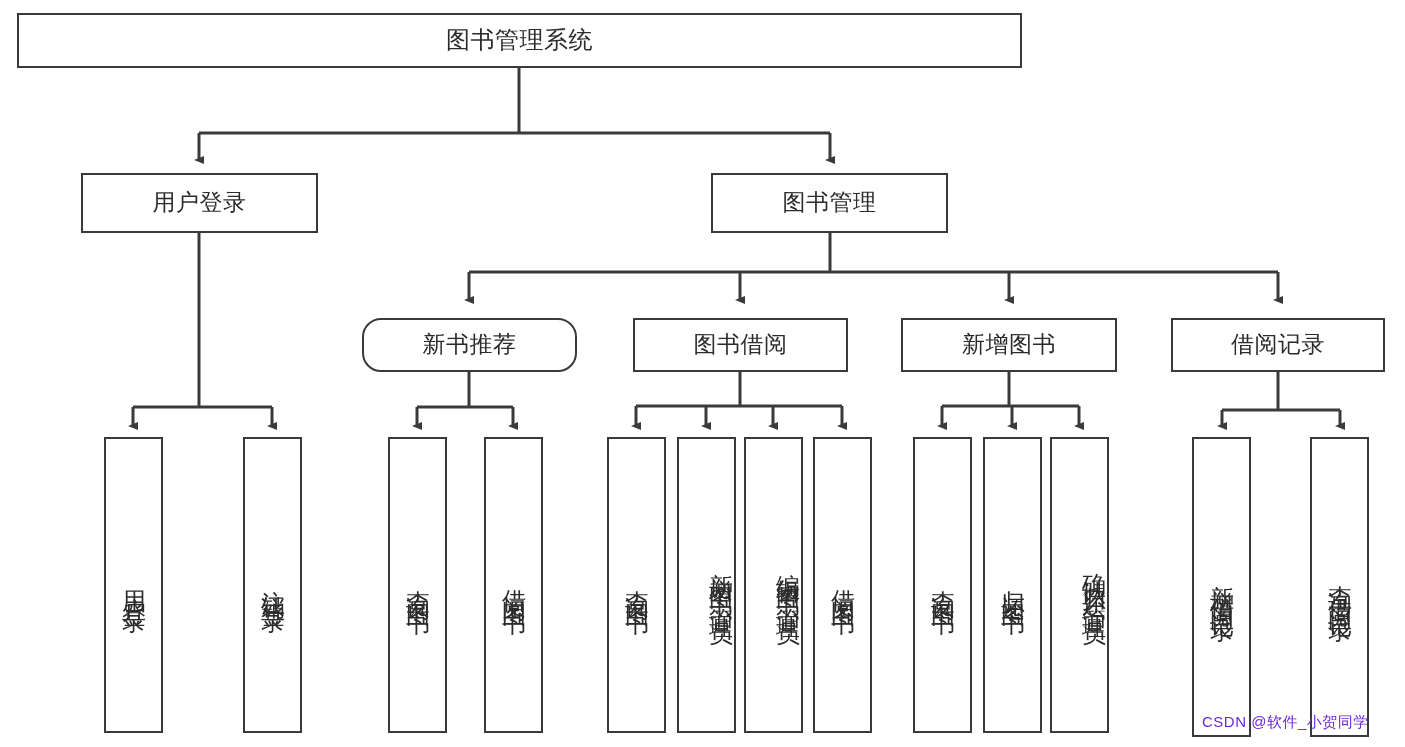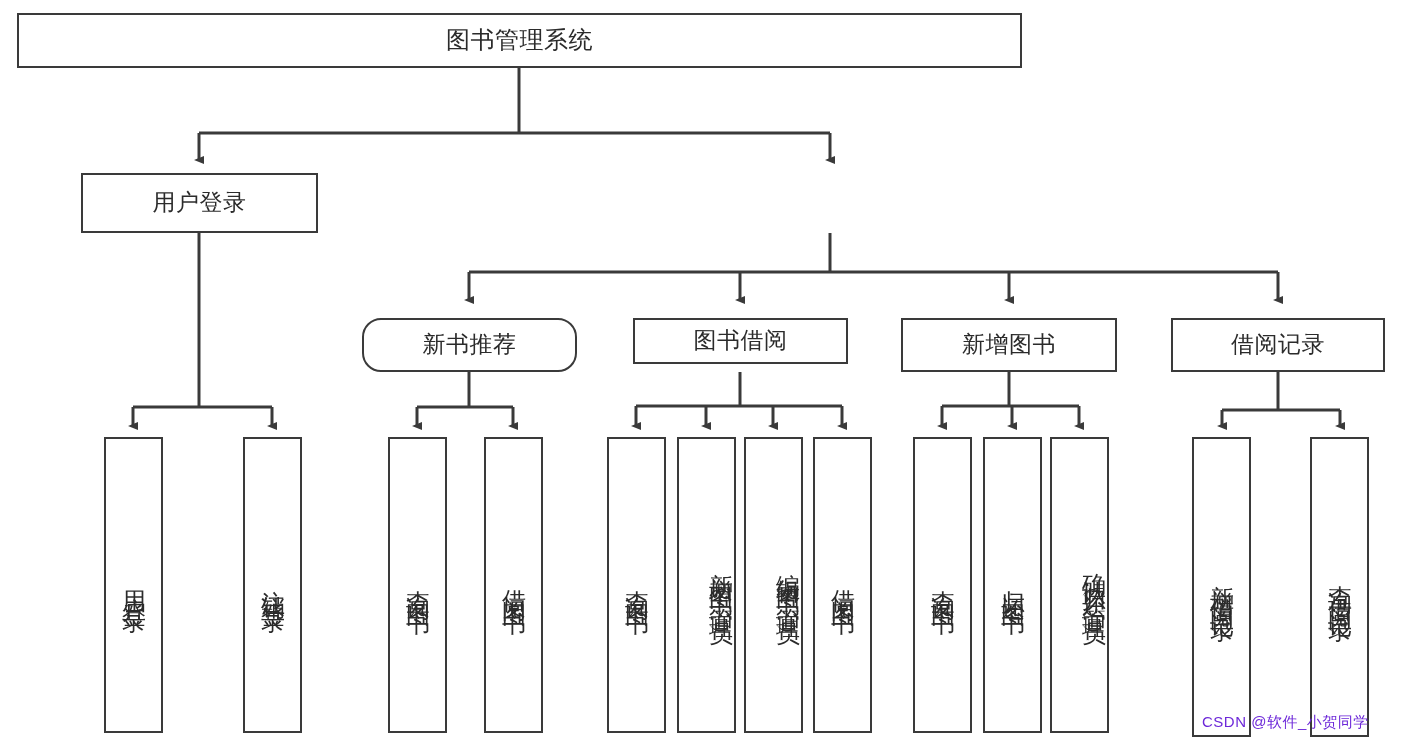--- a/index.html
+++ b/index.html
@@ -124,25 +124,28 @@
     </g>
   </svg>
 
   <div class="node h root" style="left:17px; top:13px; width:1005px; height:55px;">
     <span>图书管理系统</span>
   </div>
 
   <div class="node h" style="left:81px; top:173px; width:237px; height:60px;">
     <span>用户登录</span>
   </div>
+  <div class="node h" style="left:711px; top:173px; width:237px; height:60px;">
+    <span>图书管理</span>
+  </div>
 
   <div class="node h" style="left:362px; top:318px; width:215px; height:54px;border-radius:19px;">
     <span>新书推荐</span>
   </div>
-  <div class="node h" style="left:633px; top:318px; width:215px; height:46px;">
+  <div class="node h" style="left:633px; top:318px; width:215px; height:54px;">
     <span>图书借阅</span>
   </div>
   <div class="node h" style="left:901px; top:318px; width:216px; height:54px;">
     <span>新增图书</span>
   </div>
   <div class="node h" style="left:1171px; top:318px; width:214px; height:54px;">
     <span>借阅记录</span>
   </div>
 
   <div class="node v mid" style="left:104px; top:437px; width:59px; height:296px;">

